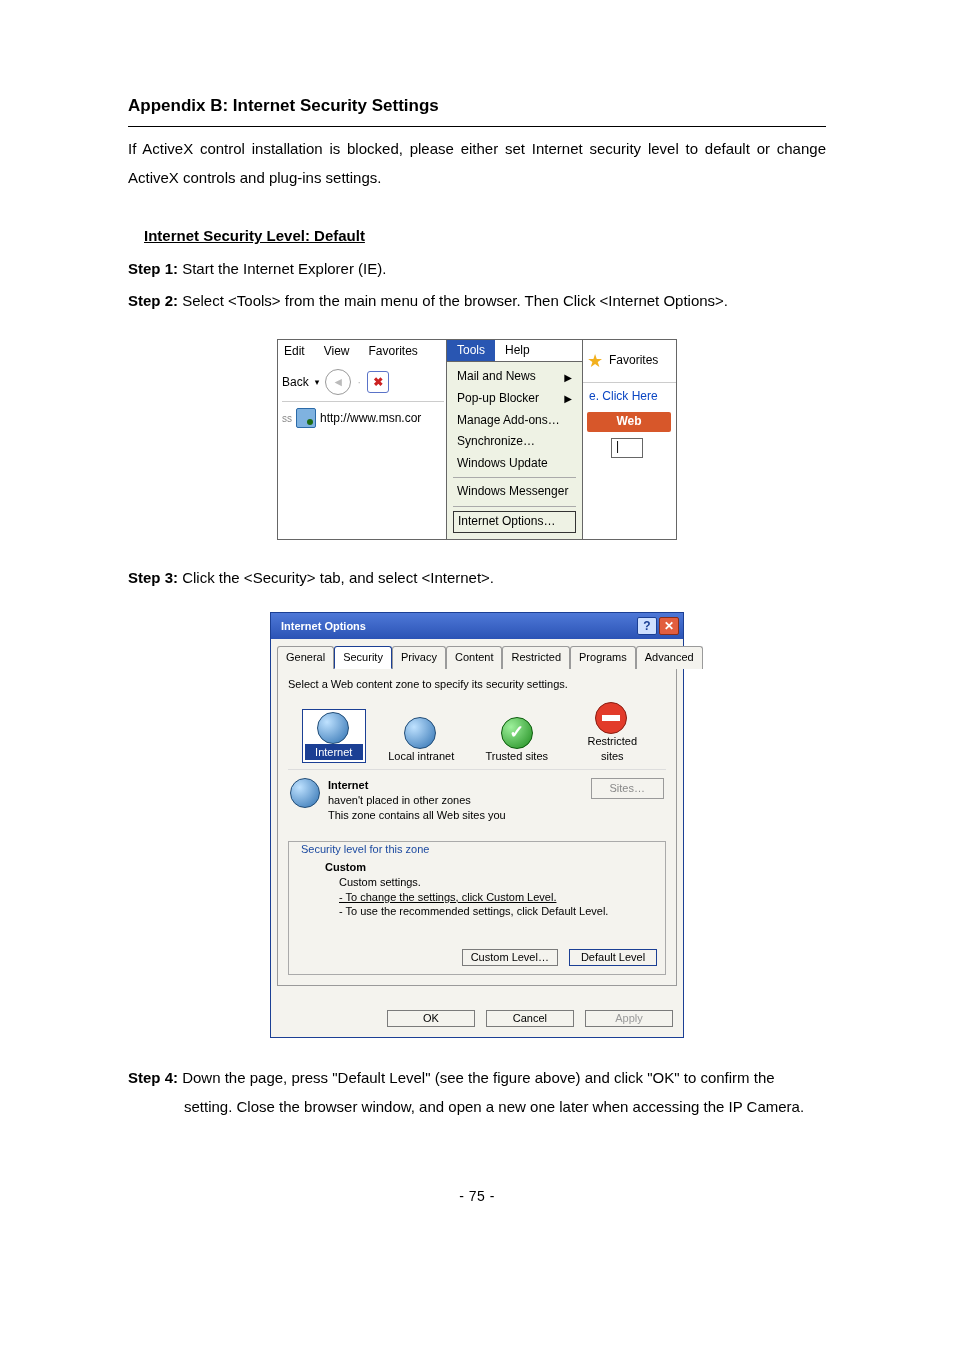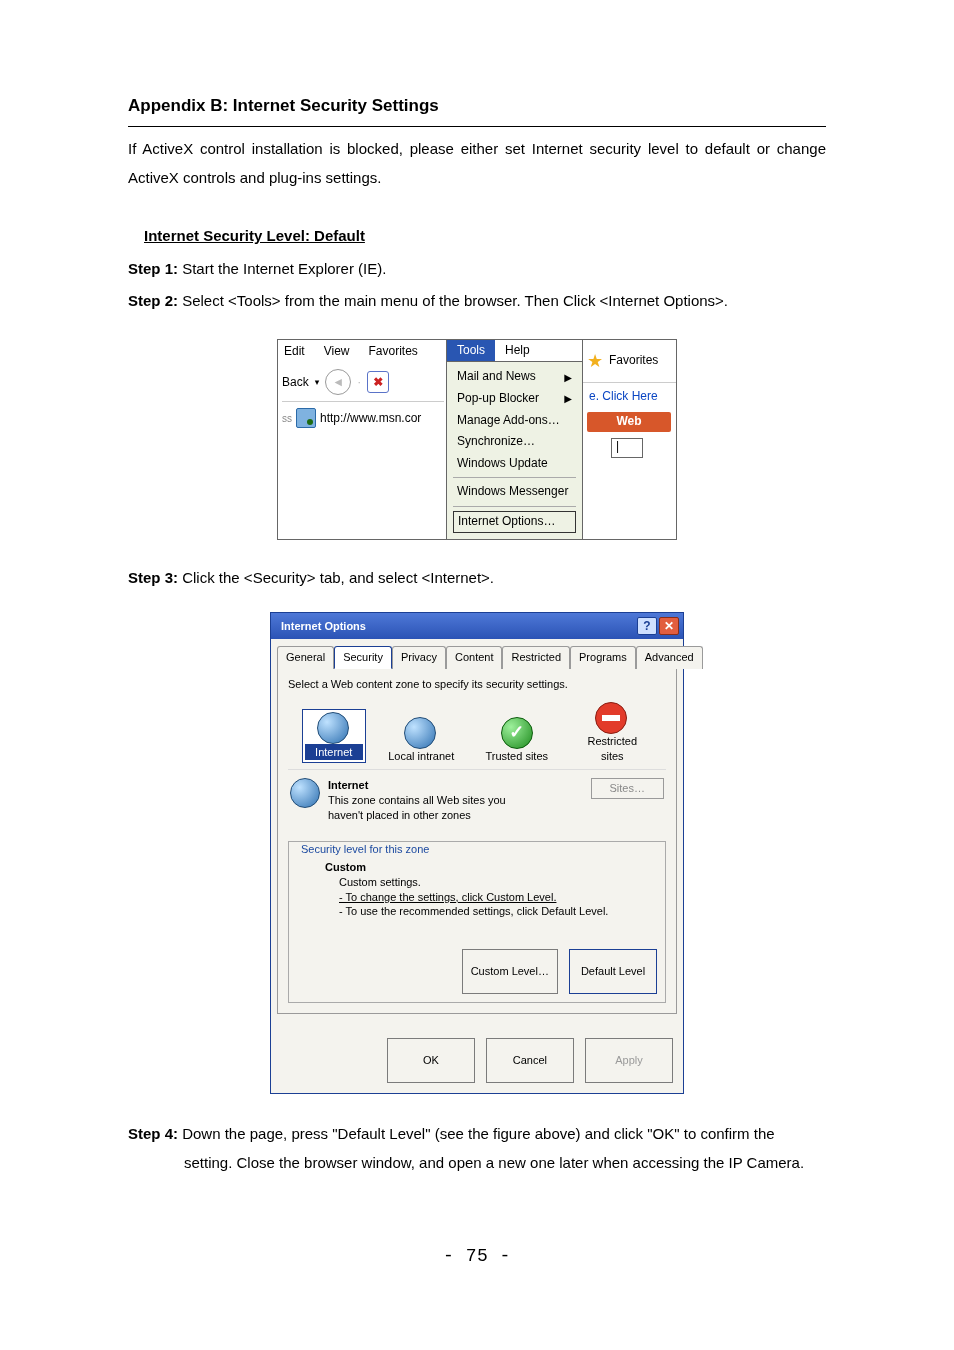--- a/index.html
+++ b/index.html
@@ -254,40 +254,40 @@
   .smallglobe {
     width: 28px; height: 28px; border-radius: 50%;
     background: radial-gradient(circle at 30% 30%, #bfe2ff, #2d6fb0);
     border: 1px solid #204c77; float: left; margin-right: 8px;
   }
   .seclevel { margin-top: 8px; color: #1c4aa0; }
   .indent { margin-left: 24px; font-size: 11px; }
   .btns-row { text-align: right; margin-top: 30px; }
   .btns-row .btn, .btnbar .btn {
     display: inline-block; border: 1px solid #7b7b7b;
-    padding: 14px 8px; margin-left: 8px; font-size: 11px;
+    padding: 0 8px; margin-left: 8px; font-size: 11px;
     background: #f4f3ee;
     min-width: 70px; text-align: center;
   }
   .btn.default { border: 1px solid #1b3f94; }
   .btn.disabled { color: #9a9a9a; margin-top: 12px; }
   .btnbar { text-align: right; padding: 6px 10px 10px 10px; }
 
   .step4 {
     text-align: justify;
     margin-top: 26px;
   }
   .step4 .cont {
     display: block;
     margin-left: 56px;
   }
   .page-number {
     width: 100%; text-align: center;
-    font-family: Liberation Mono, monospace;
-    font-size: 18px;
+    font-family: Liberation Sans, sans-serif;
+    font-size: 14px;
     margin-top: 62px;
     letter-spacing: 0.5px;
   }
 </style>
 </head>
 <body>
 
 <div class="page">
   <div class="title">Appendix B: Internet Security Settings</div>
   <hr class="rule">
@@ -422,22 +422,22 @@
                 <div class="restr"></div>
               </div>
             <div class="lbl"><span>Restricted</span><br><span>sites</span></div>
           </div>
         </div>
 
         <div class="desc" style="overflow:hidden; border-top:1px solid #ddd; padding-top:8px;">
           <div class="sitesbtn">Sites…</div>
           <div class="smallglobe"></div>
           <div class="h">Internet</div>
+          <div>haven't placed in other zones</div>
           <div>This zone contains all Web sites you</div>
-          <div>haven't placed in other zones</div>
         </div>
 
         <div class="groupbox" style="margin-top:16px;">
           <span class="legend seclevel">Security level for this zone</span>
           <div style="padding:12px 4px 0 4px;">
             <div class="indent h" style="font-weight:bold;">Custom</div>
             <div class="indent" style="margin-left:38px;">Custom settings.</div>
             <div class="indent" style="margin-left:38px;text-decoration:underline;">- To change the settings, click Custom Level.</div>
             <div class="indent" style="margin-left:38px;">- To use the recommended settings, click Default Level.</div>
           </div>

